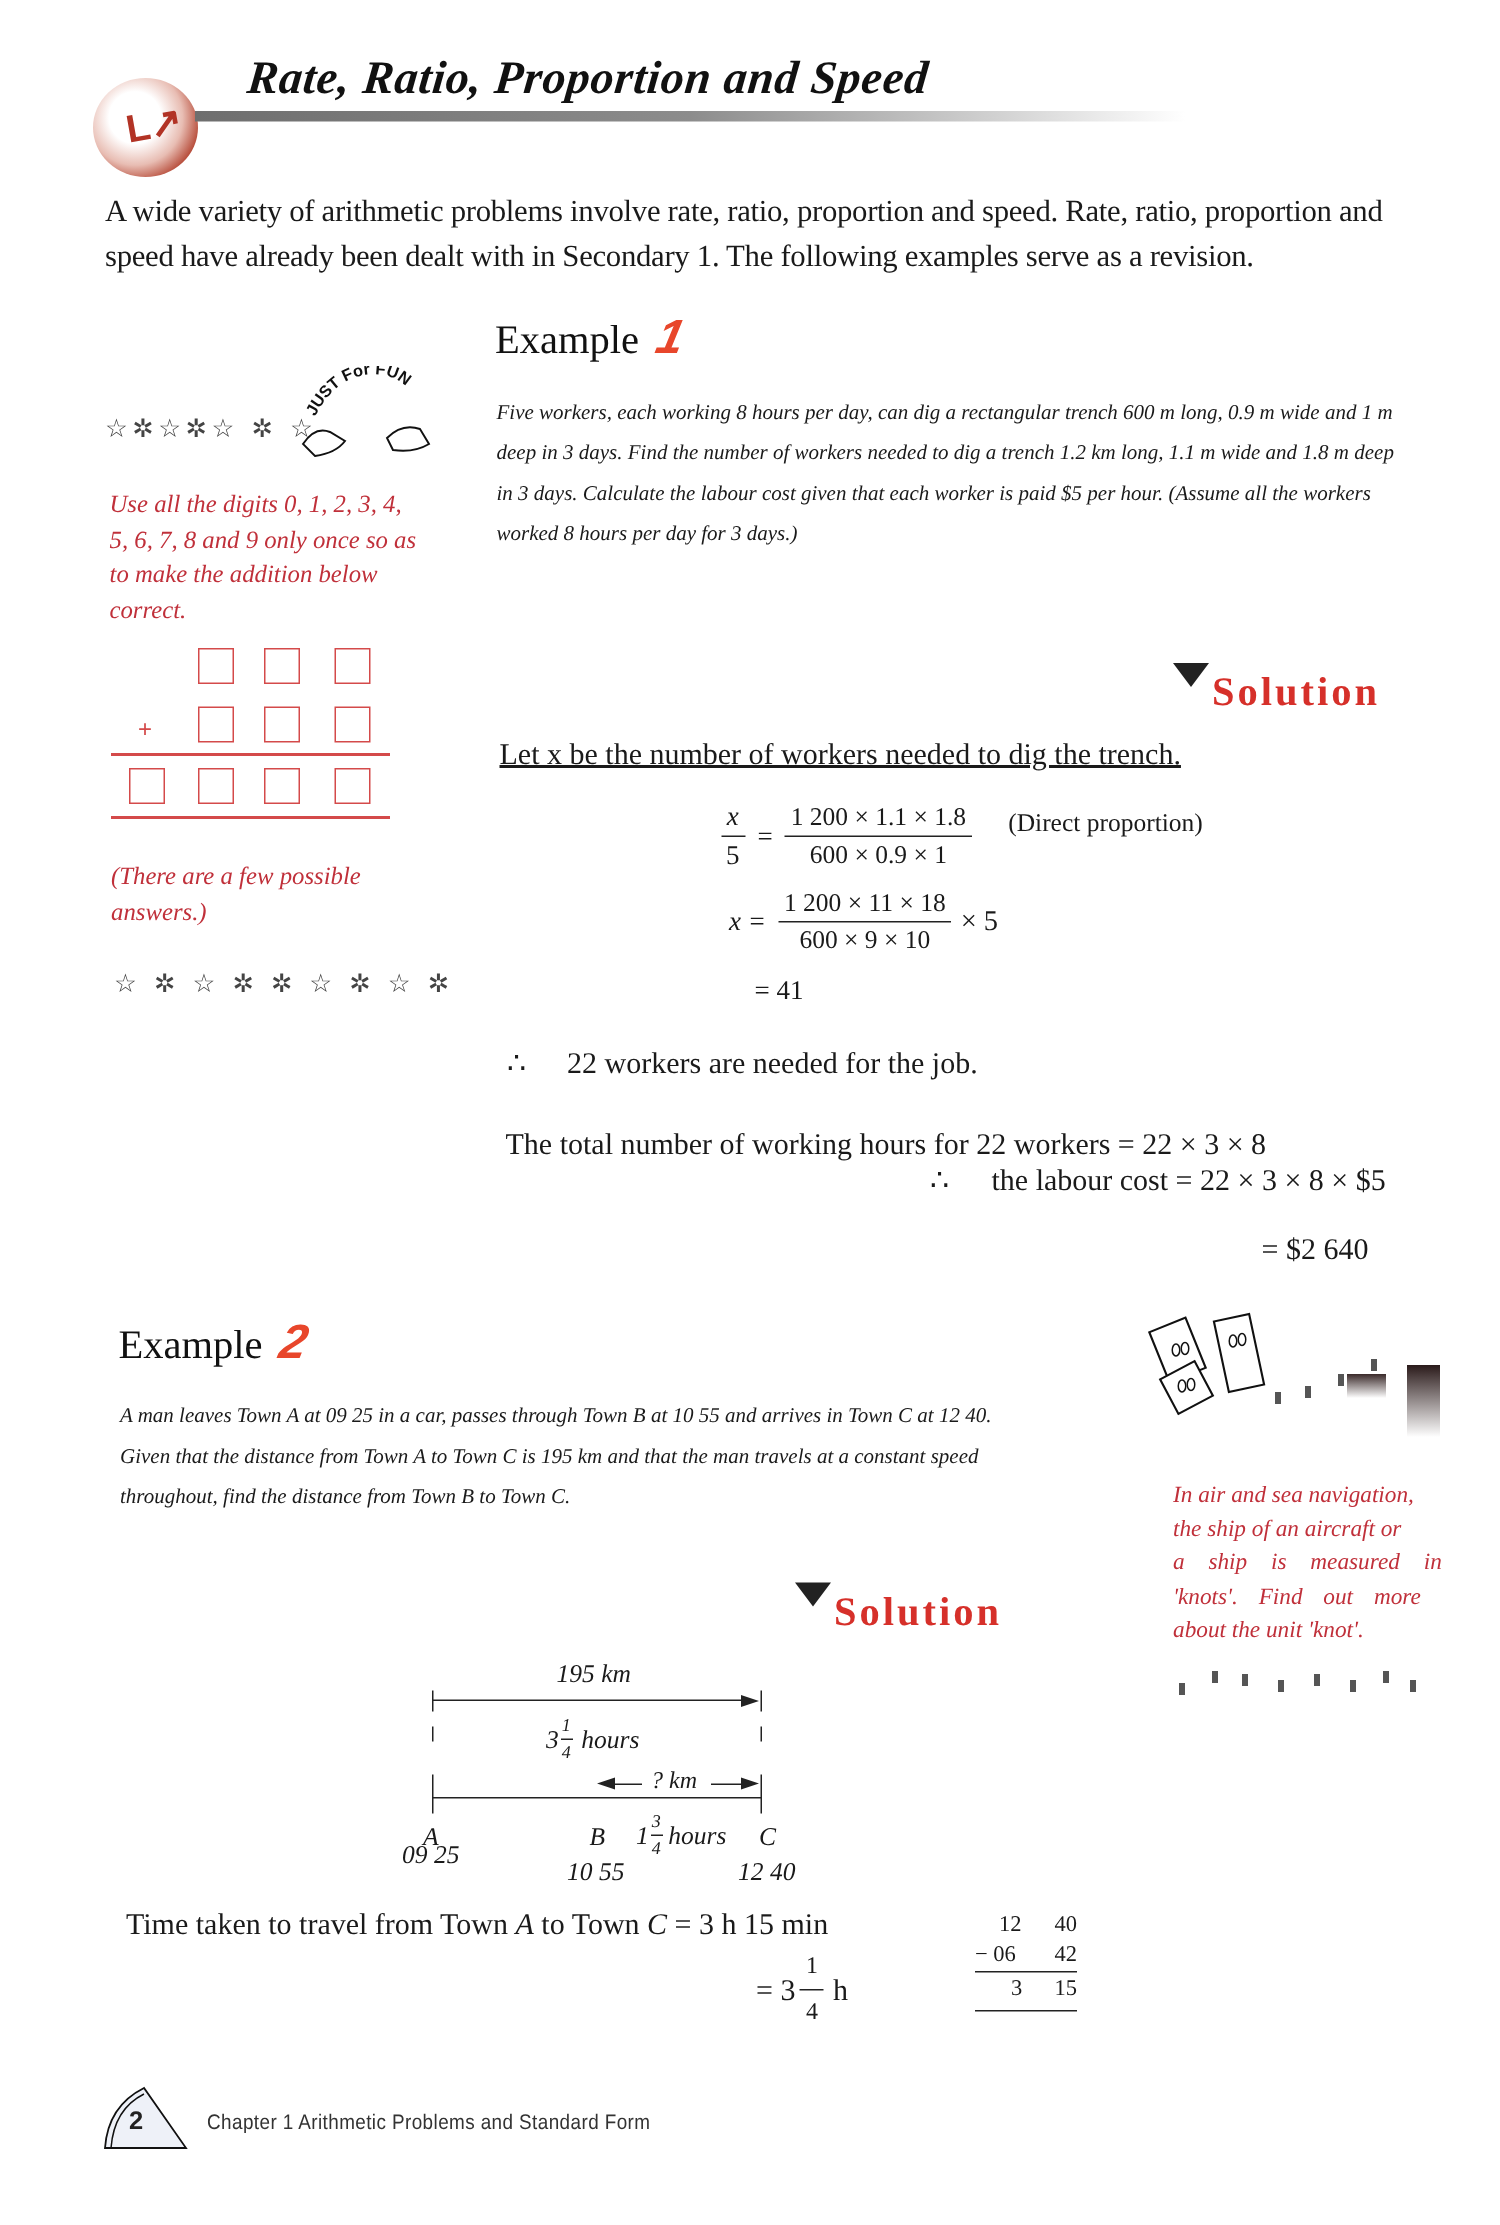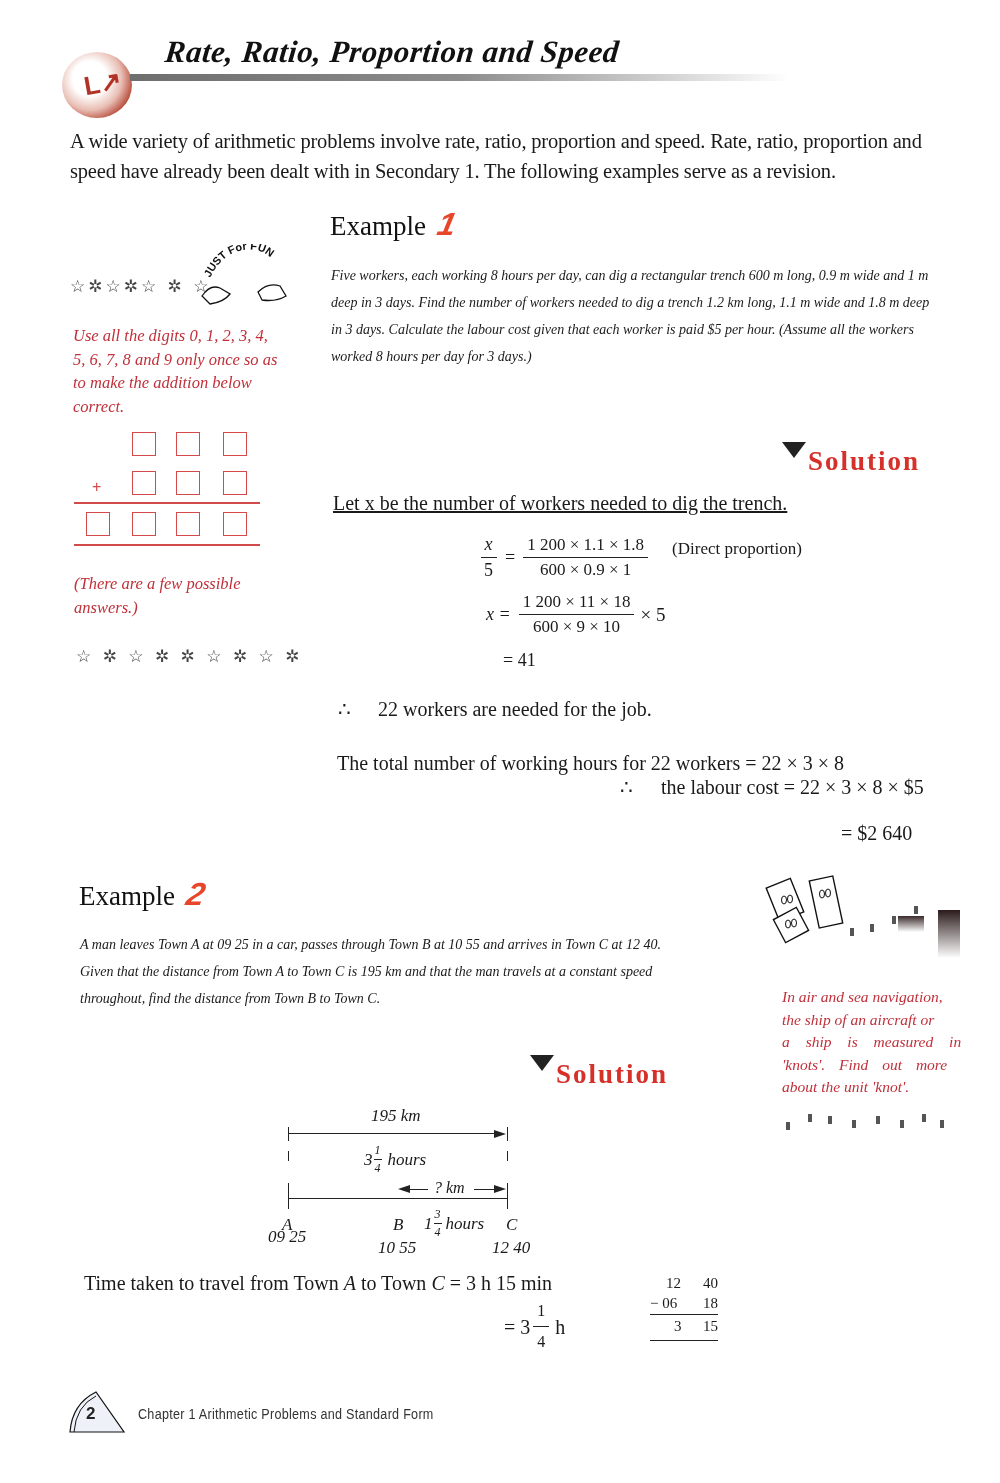--- a/index.html
+++ b/index.html
@@ -213,21 +213,21 @@
   <span>h</span>
 </div>
 
 <div class="abs subtraction">
   <div class="row" style="padding-left:16px;">
       <span>12</span>
       <span>40</span>
     </div>
   <div class="row">
       <span>− 06</span>
-      <span>18</span>
+      <span>42</span>
     </div>
   <div class="rule"></div>
   <div class="row" style="padding-left:24px;">
       <span>3</span>
       <span>15</span>
     </div>
   <div class="rule" style="margin-top:4px;"></div>
 </div>
 
 <svg class="abs" style="left:758px; top:872px; width:100px; height:80px;" viewBox="0 0 100 80">

